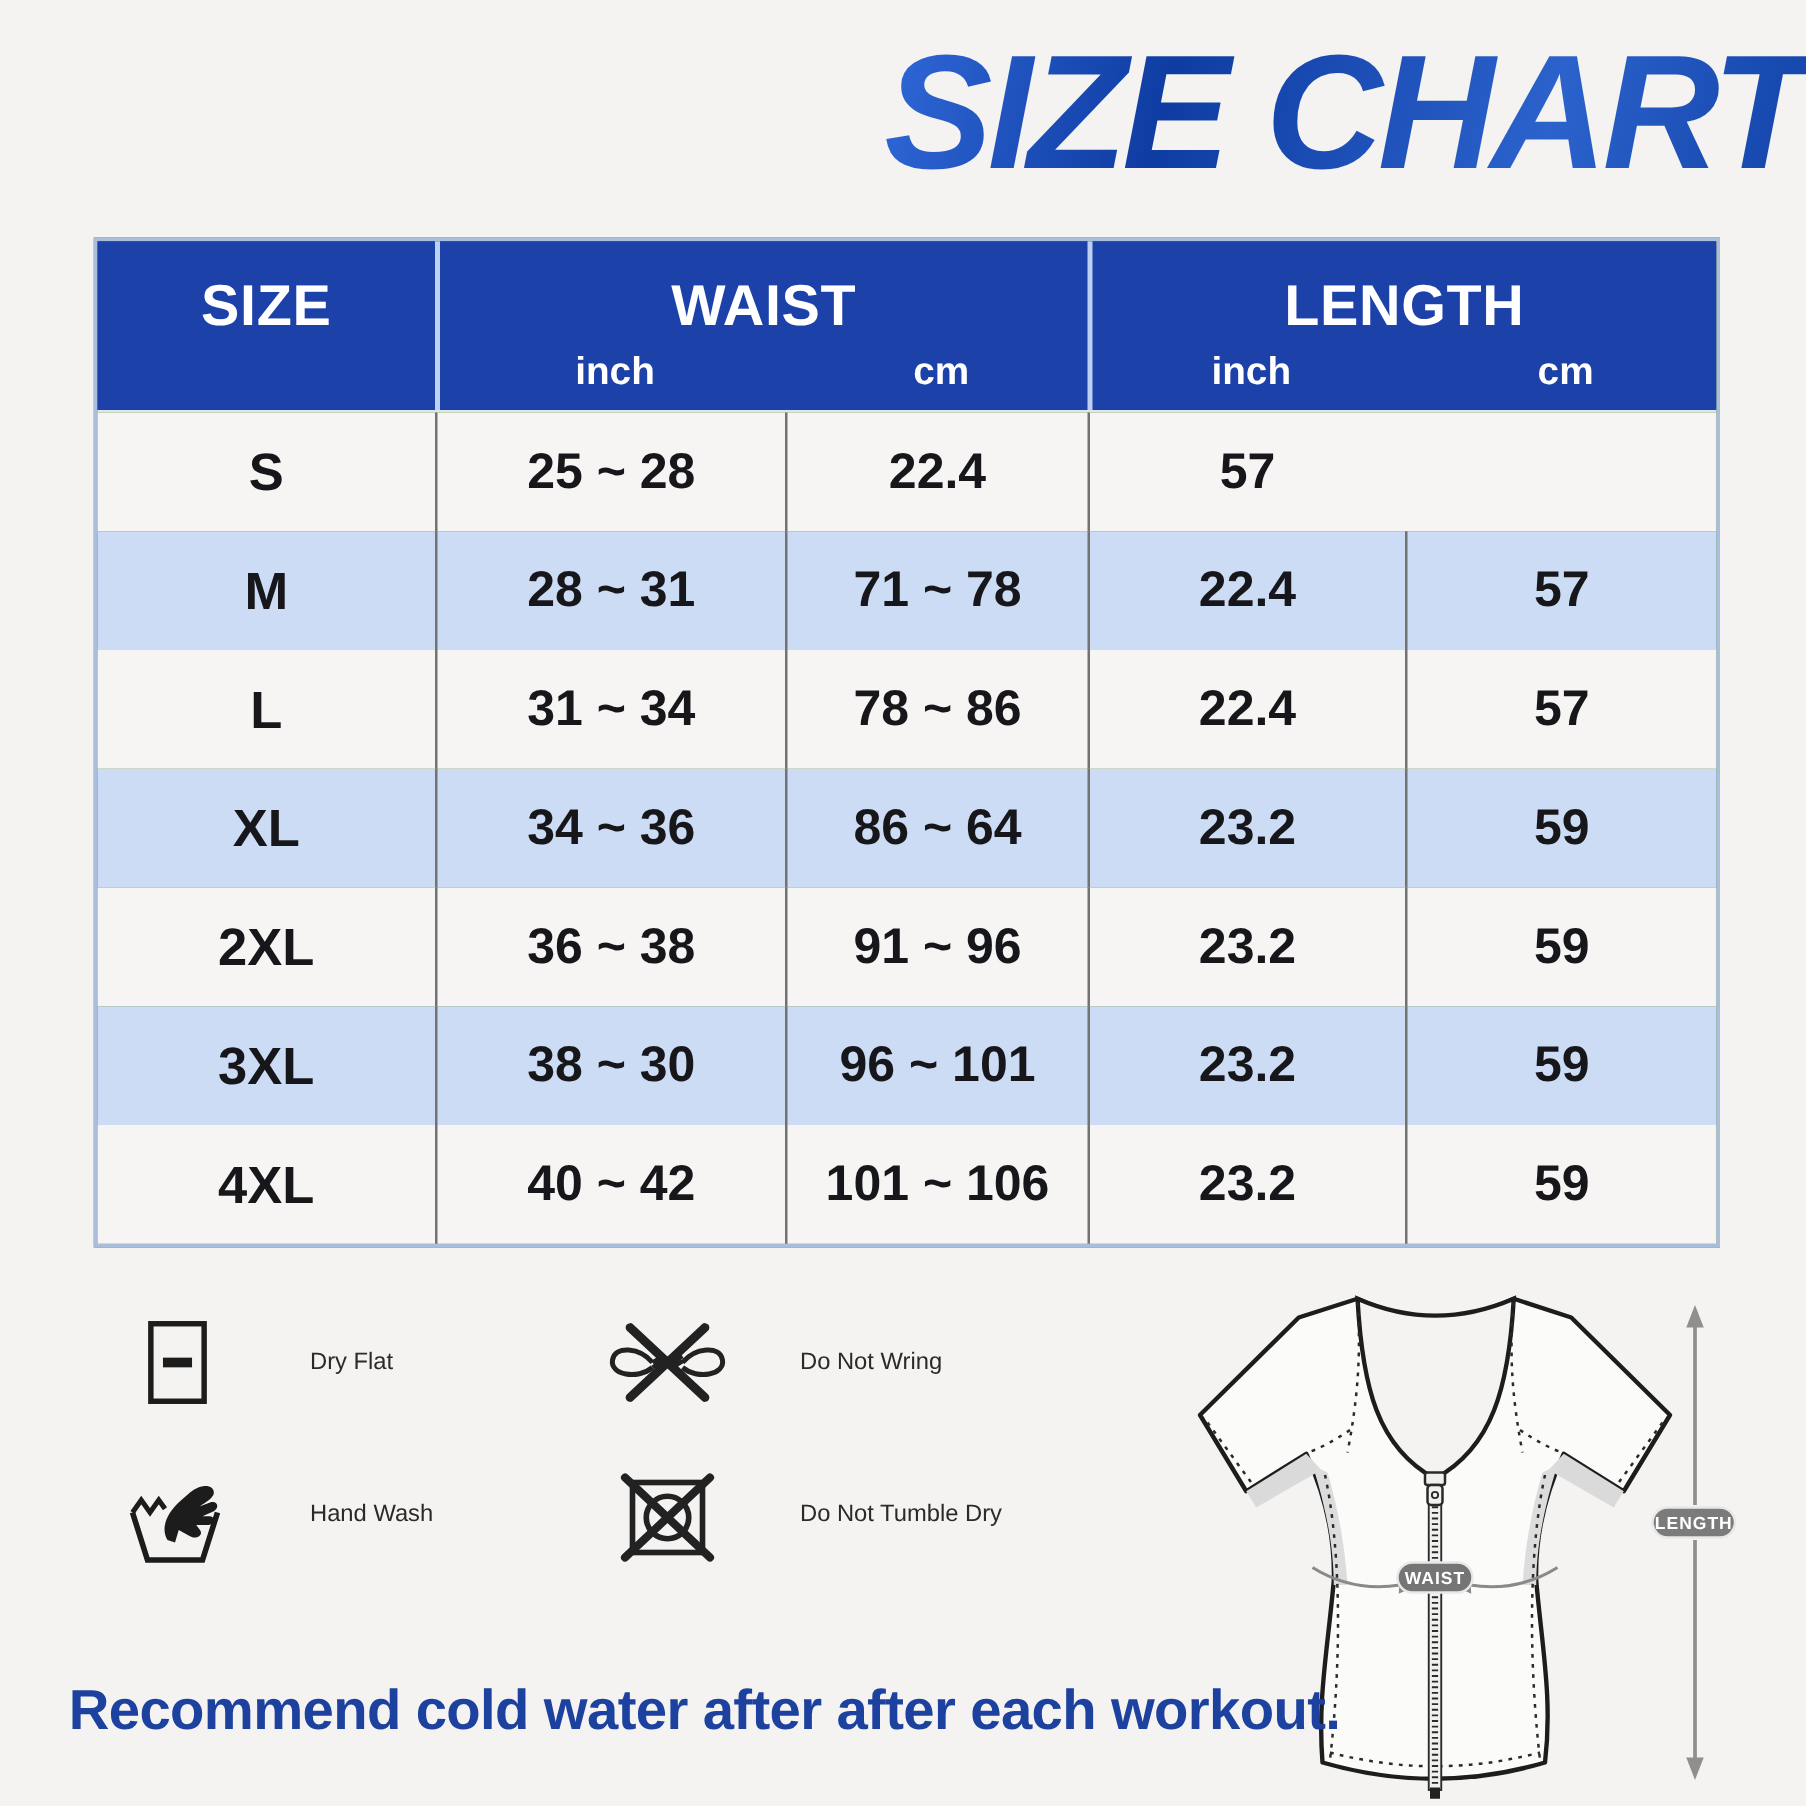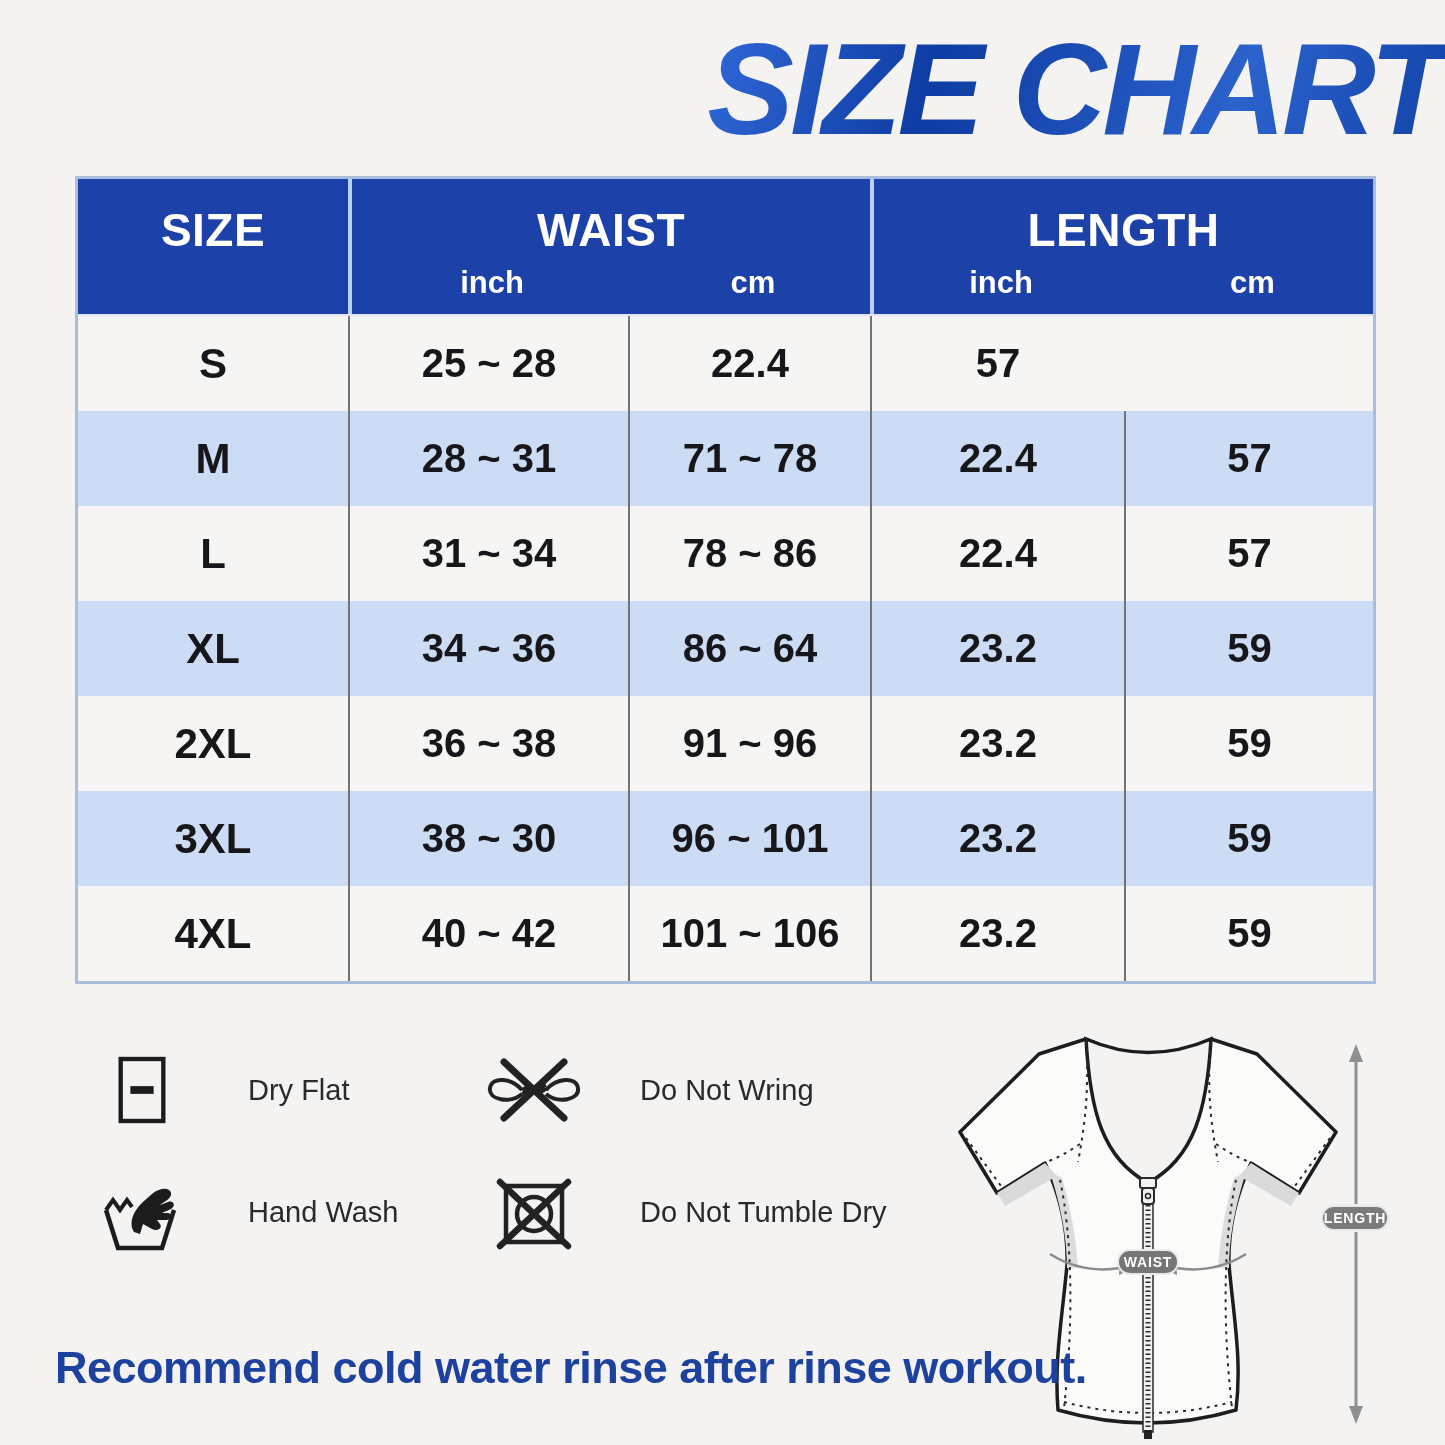--- a/index.html
+++ b/index.html
@@ -14,21 +14,21 @@
     letter-spacing:-4px;color:#1546b4;white-space:nowrap;
   }
   @supports ((-webkit-background-clip:text) or (background-clip:text)){
     .title{
       background:linear-gradient(105deg,#1747b2 0%,#123f9e 30%,#3068d8 48%,#0e3ca2 64%,#2b62cc 85%,#1243a8 100%);
       -webkit-background-clip:text;background-clip:text;color:transparent;
     }
   }
   
   .size-table{
-    position:absolute;left:75px;top:176px;width:1295px;
+    position:absolute;left:75px;top:190px;width:1295px;
     border:3px solid #a9bedd;box-sizing:content-box;background:#4d7c0f;
   }
   .thead{
     display:grid;grid-template-columns:270px 522px 503px;
     background:#1c41a8;color:#ffffff;height:135px;
   }
   .th-block{display:flex;flex-direction:column;box-sizing:border-box;}
   .th-block.sep{border-left:4px solid #bdd0f2;}
   .th-size{justify-content:flex-start;align-items:center;}
   .th-big{
@@ -49,21 +49,21 @@
   .trow>div{box-sizing:border-box;height:95px;line-height:95px;font-weight:bold;font-size:40px;}
   .trow>div+div{border-left:2px solid #737373;}
   .trow .c-size{font-size:42px;}
   
   .care{
     position:absolute;left:88px;top:1052px;width:880px;
     display:grid;grid-template-columns:392px 488px;row-gap:42px;
   }
   .care-item{display:flex;align-items:center;}
   .care-icon{width:108px;display:flex;justify-content:center;flex:0 0 108px;}
-  .care-label{font-size:29px;color:#2a2a2a;margin-left:52px;white-space:nowrap;text-align:center;}
+  .care-label{font-size:19px;color:#2a2a2a;margin-left:52px;white-space:nowrap;text-align:center;}
   
   .diagram{position:absolute;left:950px;top:1020px;width:440px;height:425px;}
   
   .note{
     position:absolute;left:55px;top:1342px;font-size:45px;font-weight:bold;
     letter-spacing:-0.5px;color:#1d419e;white-space:nowrap;
   }
   .badge-text{font-size:14px;font-weight:bold;letter-spacing:0.8px;}
 </style>
 </head>
@@ -251,15 +251,15 @@
       <polygon points="399,42 406,24 413,42" fill="#8f8f8f"></polygon>
       <polygon points="399,386 406,404 413,386" fill="#8f8f8f"></polygon>
 
       <g>
         <rect x="372" y="186" width="66" height="24" rx="12" fill="#7b7b7b" stroke="#e8e8e8" stroke-width="2"></rect>
         <text x="405" y="203" text-anchor="middle" fill="#ffffff" class="badge-text">LENGTH</text>
       </g>
     </svg>
   </div>
 
-  <div class="note">Recommend cold water rinse after rinse workout.</div>
+  <div class="note">Recommend cold water after after each workout.</div>
 
 </div>
 
 </body></html>

